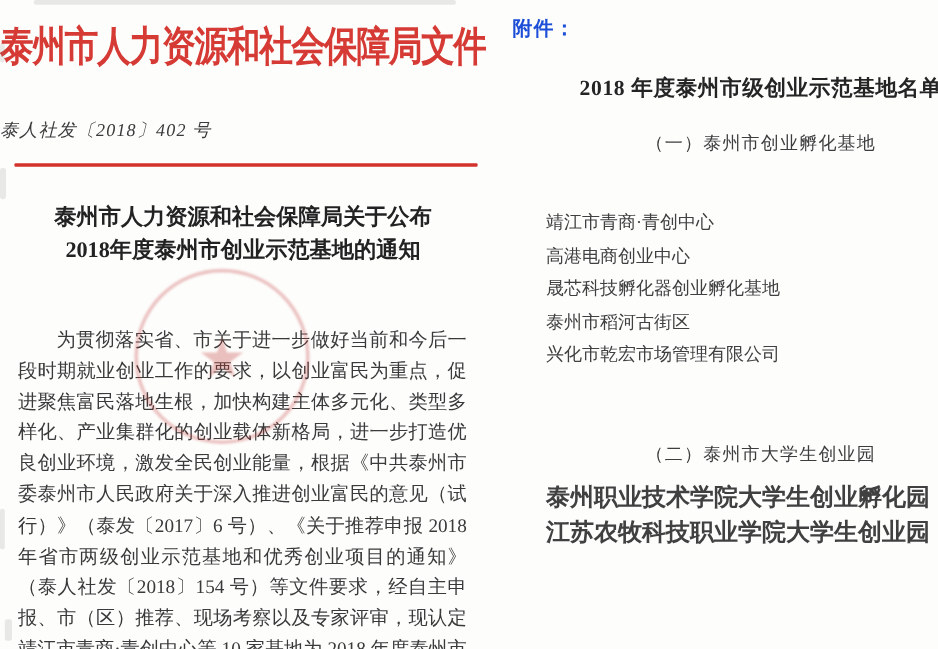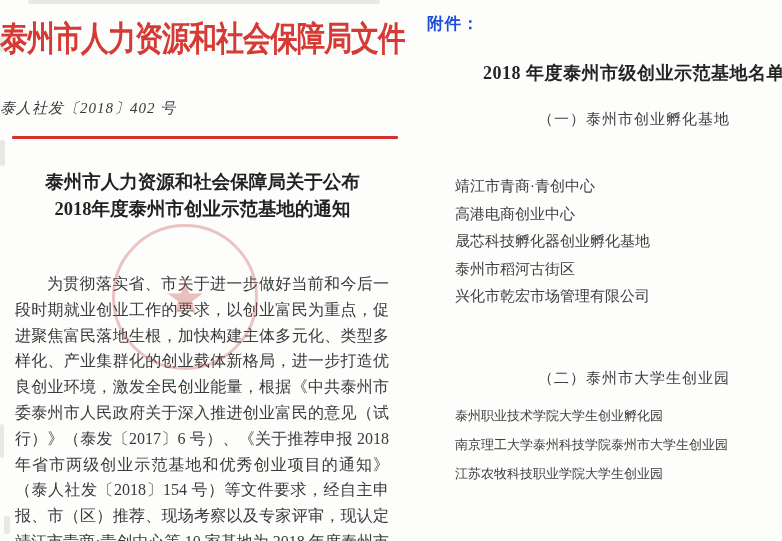--- a/index.html
+++ b/index.html
@@ -144,21 +144,21 @@
   .sec2 { top: 369px; }
   .base-list {
     position: absolute;
     left: 50px;
     list-style: none;
     color: #404040;
   }
   .list1 { top: 149px; margin-top: 24px; }
   .list1 li { font-size: 15px; line-height: 27.5px; }
   .list2 { top: 401px; }
-  .list2 li { font-size: 13px; line-height: 29px; }
+  .list2 li { font-size: 20px; line-height: 29px; font-weight: bold; }
 
   
   .artifact {
     position: absolute;
     background: rgba(125, 125, 125, 0.16);
     border-radius: 2px;
     pointer-events: none;
   }
   .a-top    { left: 28px; top: 0;     width: 352px; height: 4px; }
   .a-edge1  { left: 0;    top: 36px;  width: 4px;   height: 16px; }
@@ -211,18 +211,17 @@
       <li>高港电商创业中心</li>
       <li>晟芯科技孵化器创业孵化基地</li>
       <li>泰州市稻河古街区</li>
       <li>兴化市乾宏市场管理有限公司</li>
     </ul>
 
     <div class="center-col section-heading sec2">（二）泰州市大学生创业园</div>
 
     <ul class="base-list list2">
       <li>泰州职业技术学院大学生创业孵化园</li>
-      <li>南京理工大学泰州科技学院泰州市大学生创业园</li>
       <li>江苏农牧科技职业学院大学生创业园</li>
     </ul>
   </div>
 
 </div>
 
 </body></html>

